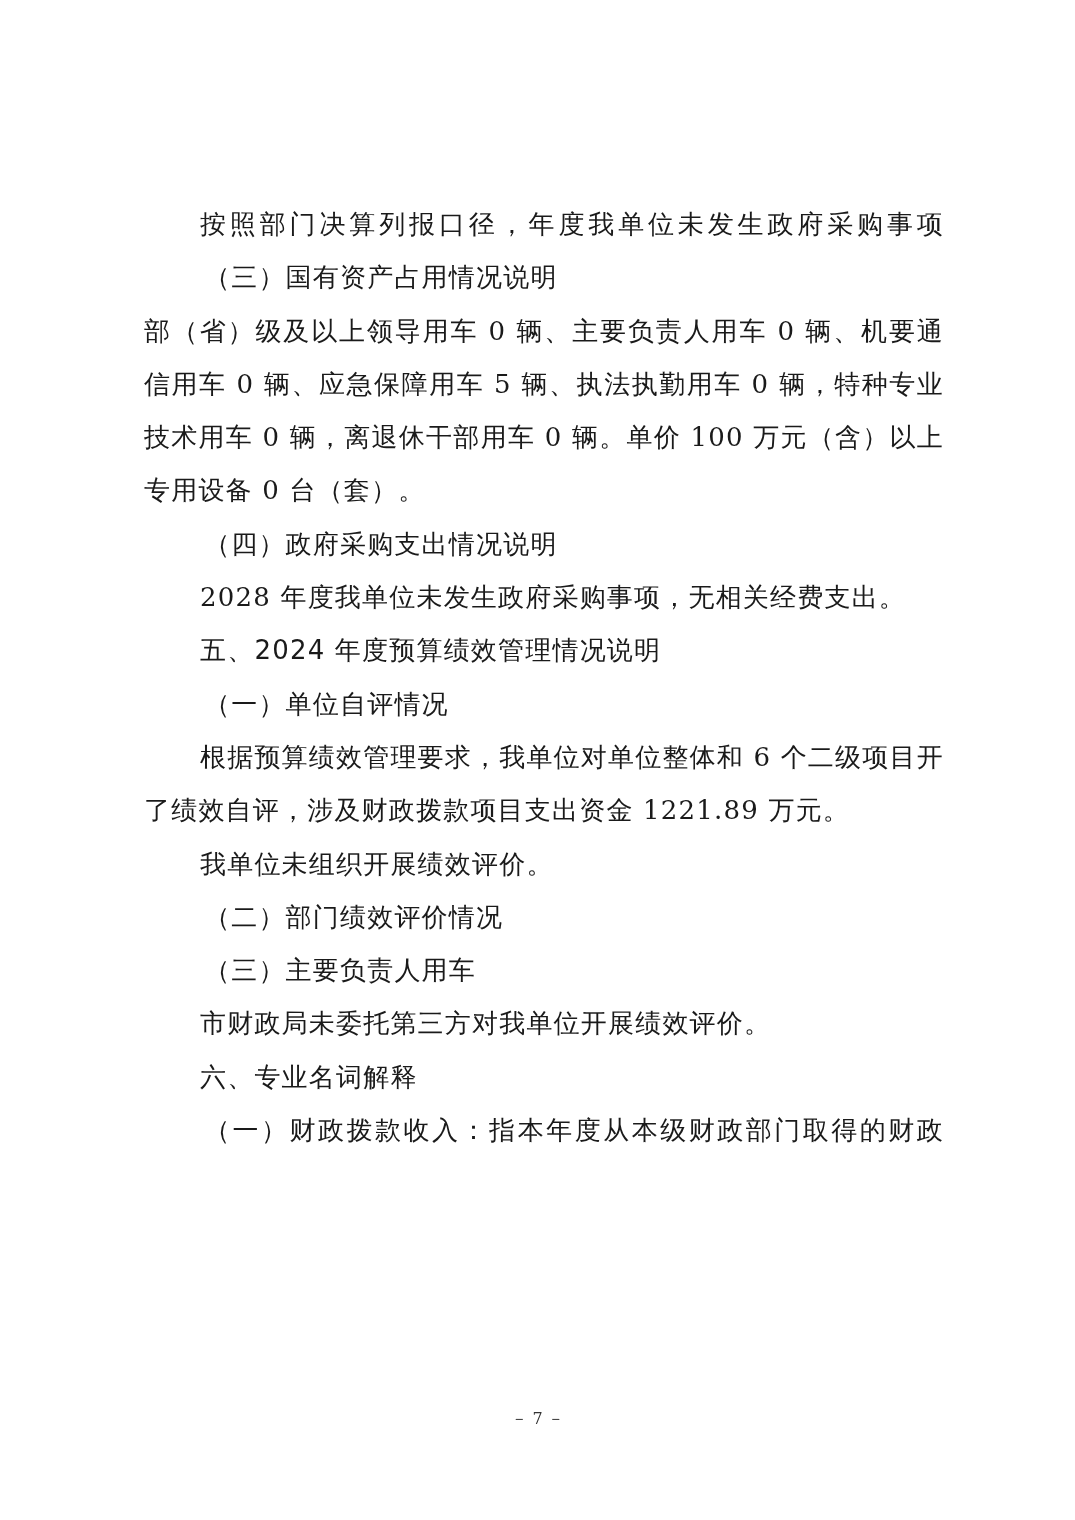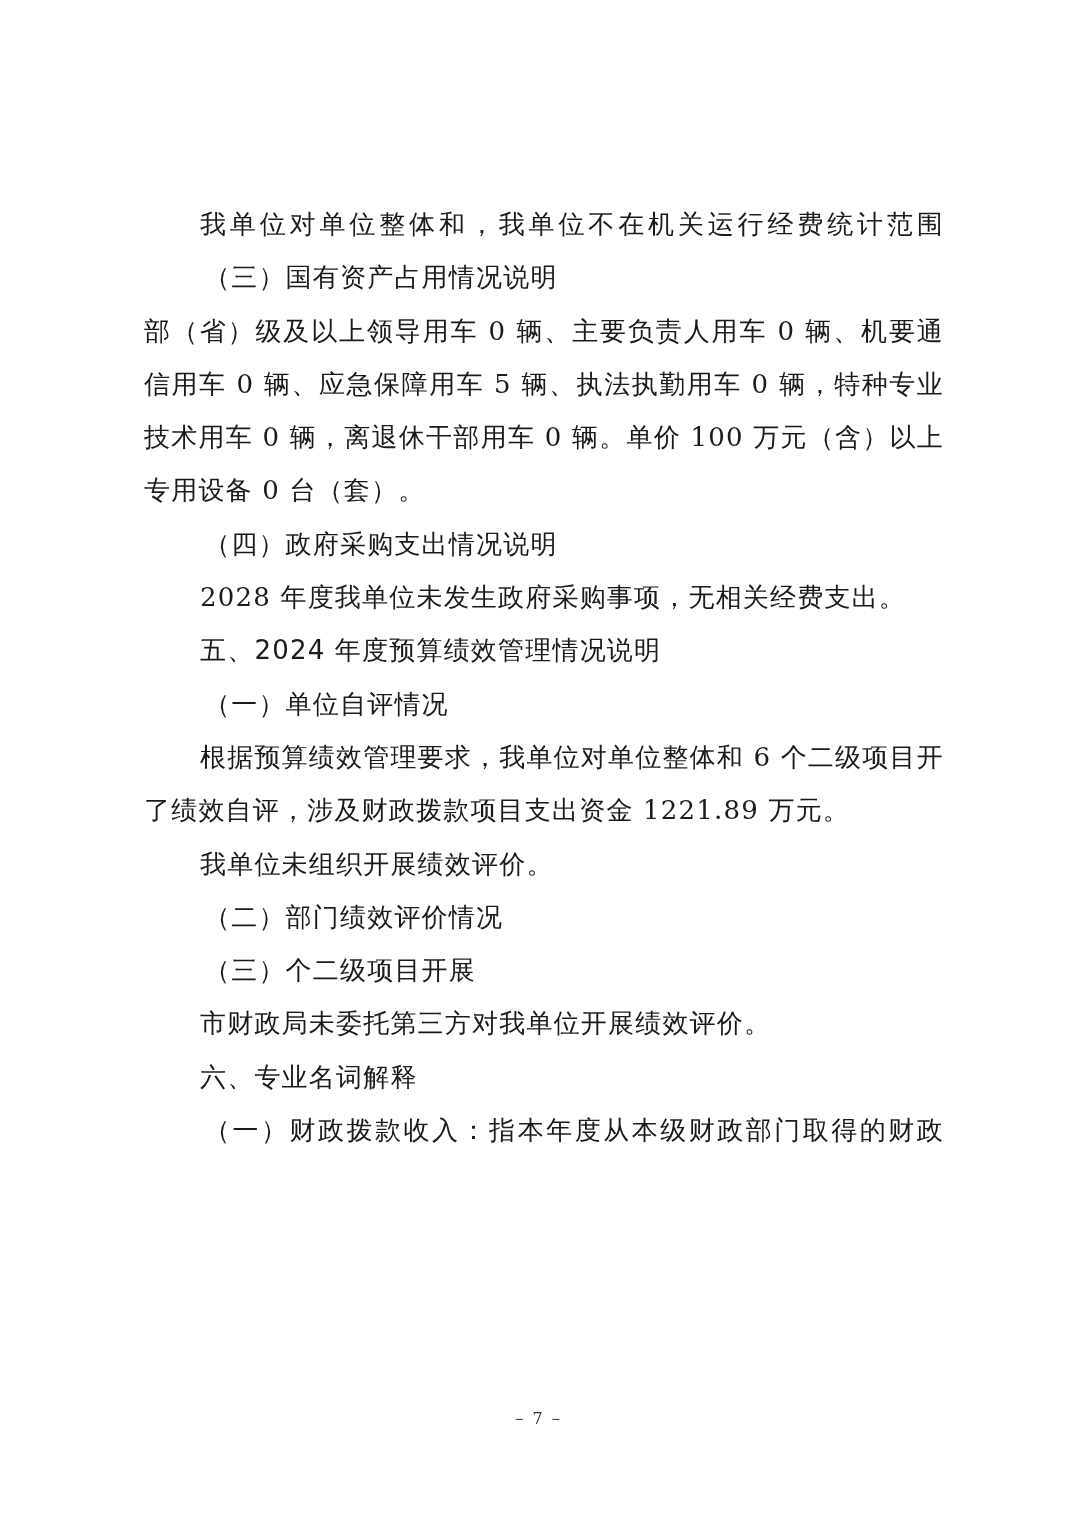--- a/index.html
+++ b/index.html
@@ -46,21 +46,21 @@
     text-align: center;
     font-size: 16px;
     color: #333;
     font-family: "DejaVu Serif", "Liberation Serif", serif;
   }
 </style>
 </head>
 <body>
 
 <div class="page">
-  <div class="line indent">我单位对单位整体和，我单位不在机关运行经费统计范围</div>
+  <div class="line indent">按照部门决算列报口径，年度我单位未发生政府采购事项</div>
 
   <div class="line indent-sub last heading">（三）国有资产占用情况说明</div>
 
   <div class="line">部（省）级及以上领导用车 0 辆、主要负责人用车 0 辆、机要通</div>
   <div class="line">信用车 0 辆、应急保障用车 5 辆、执法执勤用车 0 辆，特种专业</div>
   <div class="line">技术用车 0 辆，离退休干部用车 0 辆。单价 100 万元（含）以上</div>
   <div class="line last">专用设备 0 台（套）。</div>
 
   <div class="line indent-sub last heading">（四）政府采购支出情况说明</div>
 
@@ -70,21 +70,21 @@
 
   <div class="line indent-sub last heading">（一）单位自评情况</div>
 
   <div class="line indent">根据预算绩效管理要求，我单位对单位整体和 6 个二级项目开展</div>
   <div class="line last">了绩效自评，涉及财政拨款项目支出资金 1221.89 万元。</div>
 
   <div class="line indent last">我单位未组织开展绩效评价。</div>
 
   <div class="line indent-sub last heading">（二）部门绩效评价情况</div>
 
-  <div class="line indent-sub last heading">（三）个二级项目开展</div>
+  <div class="line indent-sub last heading">（三）主要负责人用车</div>
 
   <div class="line indent last">市财政局未委托第三方对我单位开展绩效评价。</div>
 
   <div class="line indent last heading">六、专业名词解释</div>
 
   <div class="line indent-sub">（一）财政拨款收入：指本年度从本级财政部门取得的财政</div>
 </div>
 
 <div class="footer">－ 7 －</div>
 

